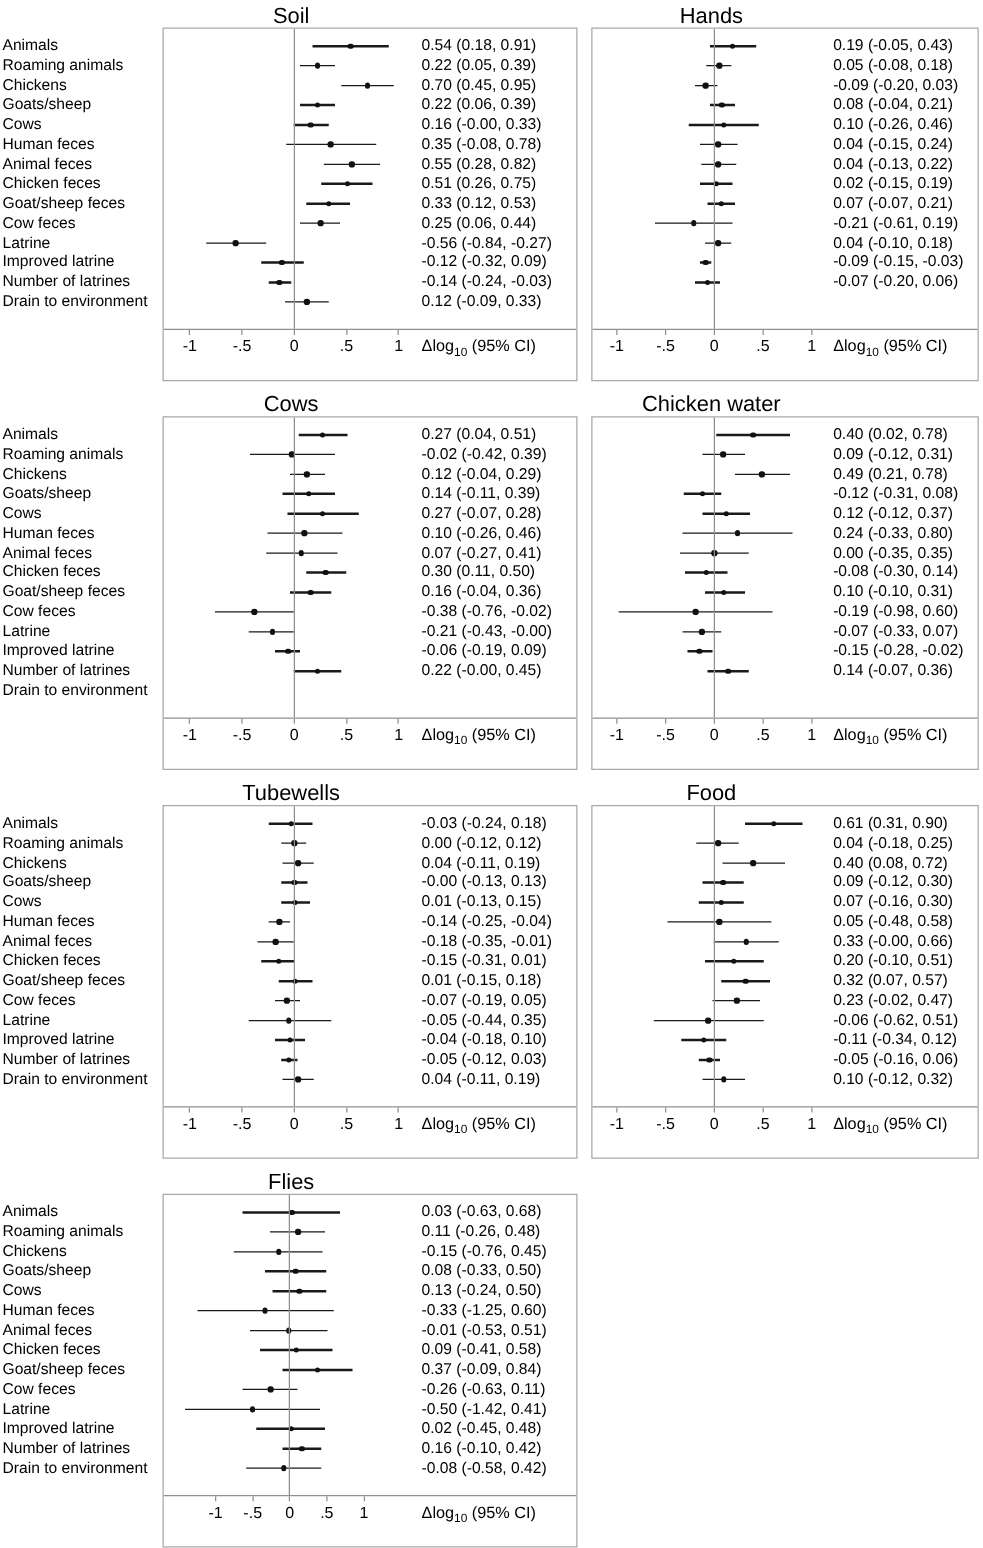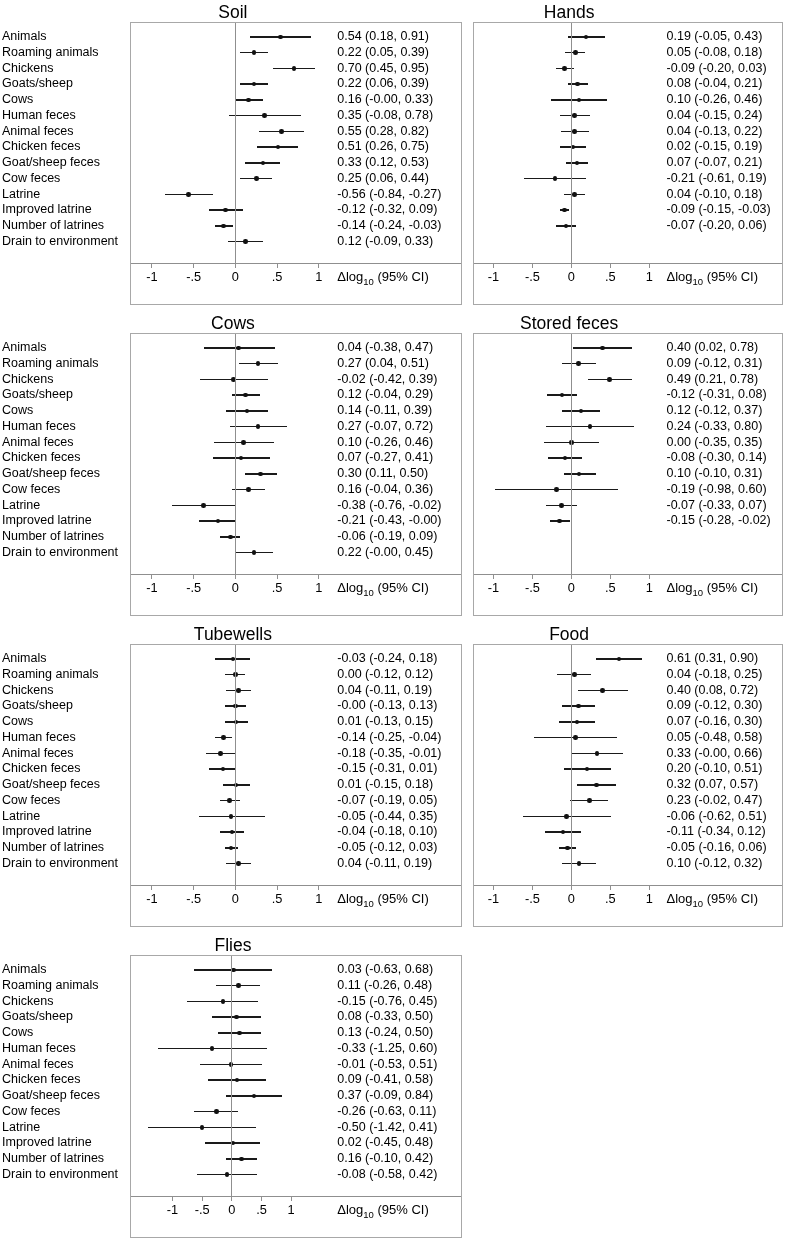--- a/index.html
+++ b/index.html
@@ -296,27 +296,20 @@
         <div class="rlab">Improved latrine</div>
         <div class="rlab">Number of latrines</div>
         <div class="rlab">Drain to environment</div>
       </div>
     <div class="panel panel-left">
       <div class="ptitle">Cows</div>
       <div class="pbox">
           <div class="rows">
             <div class="frow">
               <div class="strip">
-                <div class="ci" style="left: 35.5102%; width: 34.6939%;"></div>
-                <div class="pt" style="left: calc(52.6531% - 2.25px);"></div>
-              </div>
-              <div class="val">0.04 (-0.38, 0.47)</div>
-            </div>
-            <div class="frow">
-              <div class="strip">
                 <div class="ci" style="left: 52.6531%; width: 19.1837%;"></div>
                 <div class="pt" style="left: calc(62.0408% - 2.25px);"></div>
               </div>
               <div class="val">0.27 (0.04, 0.51)</div>
             </div>
             <div class="frow">
               <div class="strip">
                 <div class="ci" style="left: 33.8776%; width: 33.0612%;"></div>
                 <div class="pt" style="left: calc(50.2041% - 2.25px);"></div>
               </div>
@@ -334,21 +327,21 @@
                 <div class="ci" style="left: 46.5306%; width: 20.4082%;"></div>
                 <div class="pt" style="left: calc(56.7347% - 2.25px);"></div>
               </div>
               <div class="val">0.14 (-0.11, 0.39)</div>
             </div>
             <div class="frow">
               <div class="strip">
                 <div class="ci" style="left: 48.1633%; width: 28.1633%;"></div>
                 <div class="pt" style="left: calc(62.0408% - 2.25px);"></div>
               </div>
-              <div class="val">0.27 (-0.07, 0.72)</div>
+              <div class="val">0.27 (-0.07, 0.28)</div>
             </div>
             <div class="frow">
               <div class="strip">
                 <div class="ci" style="left: 40.4082%; width: 29.3878%;"></div>
                 <div class="pt" style="left: calc(55.102% - 2.25px);"></div>
               </div>
               <div class="val">0.10 (-0.26, 0.46)</div>
             </div>
             <div class="frow">
               <div class="strip">
@@ -409,21 +402,21 @@
           <div class="tick" style="left: calc(31.6327% - 0.5px);"></div>
           <div class="ticklab" style="left: 31.6327%;">0</div>
           <div class="tick" style="left: calc(44.2857% - 0.5px);"></div>
           <div class="ticklab" style="left: 44.2857%;">.5</div>
           <div class="tick" style="left: calc(56.9388% - 0.5px);"></div>
           <div class="ticklab" style="left: 56.9388%;">1</div>
           <div class="axlab">Δlog<sub>10</sub> (95% CI)</div>
         </div>
     </div>
     <div class="panel panel-right">
-      <div class="ptitle">Stored feces</div>
+      <div class="ptitle">Chicken water</div>
       <div class="pbox">
           <div class="rows">
             <div class="frow">
               <div class="strip">
                 <div class="ci" style="left: 51.8367%; width: 31.0204%;"></div>
                 <div class="pt" style="left: calc(67.3469% - 2.25px);"></div>
               </div>
               <div class="val">0.40 (0.02, 0.78)</div>
             </div>
             <div class="frow">
@@ -495,20 +488,27 @@
                 <div class="pt" style="left: calc(45.7143% - 2.25px);"></div>
               </div>
               <div class="val">-0.07 (-0.33, 0.07)</div>
             </div>
             <div class="frow">
               <div class="strip">
                 <div class="ci" style="left: 39.5918%; width: 10.6122%;"></div>
                 <div class="pt" style="left: calc(44.898% - 2.25px);"></div>
               </div>
               <div class="val">-0.15 (-0.28, -0.02)</div>
+            </div>
+            <div class="frow">
+              <div class="strip">
+                <div class="ci" style="left: 48.1633%; width: 17.551%;"></div>
+                <div class="pt" style="left: calc(56.7347% - 2.25px);"></div>
+              </div>
+              <div class="val">0.14 (-0.07, 0.36)</div>
             </div>
           </div>
           <div class="zero" style="left: calc(31.6327% - 0.5px);"></div>
           <div class="axline"></div>
           <div class="tick" style="left: calc(6.32653% - 0.5px);"></div>
           <div class="ticklab" style="left: 6.32653%;">-1</div>
           <div class="tick" style="left: calc(18.9796% - 0.5px);"></div>
           <div class="ticklab" style="left: 18.9796%;">-.5</div>
           <div class="tick" style="left: calc(31.6327% - 0.5px);"></div>
           <div class="ticklab" style="left: 31.6327%;">0</div>

